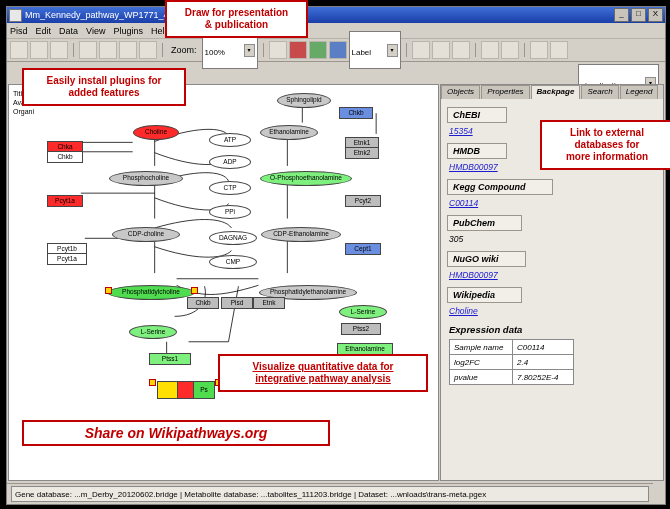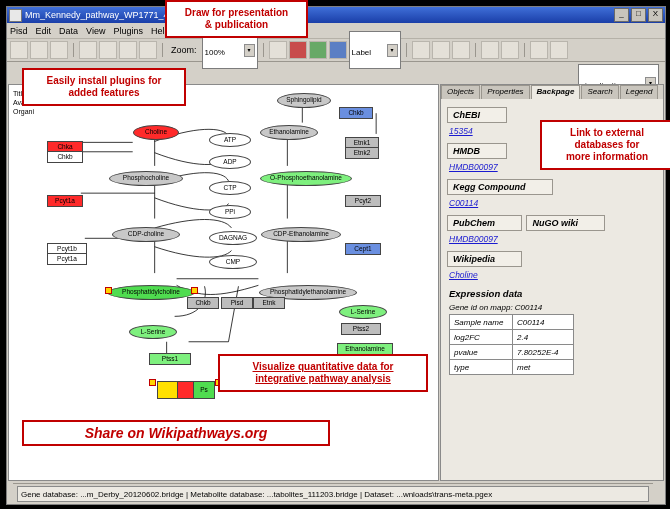--- a/index.html
+++ b/index.html
@@ -43,21 +43,21 @@
   .sec-link{font-size:8.5px;color:#1a1ad0;text-decoration:underline;margin:1px 0 3px 2px;}
   .sec-text{font-size:8.5px;margin:1px 0 3px 2px;}
   .exp-title{font-size:9.5px;font-weight:bold;margin:8px 0 4px 2px;}
   .geneid{font-size:8px;margin:2px 0 2px 2px;}
   table.expr{border-collapse:collapse;font-size:8px;margin-left:2px;}
   table.expr td{border:1px solid #8a8a8a;padding:1px 4px;background:#fff;height:12px;}
   table.expr td.k{width:54px;}
   table.expr td.v{width:52px;}
 
   
-  .statusbar{position:absolute;left:0;right:12px;bottom:0;height:20px;background:#d4d0c8;border-top:1px solid #9a968e;display:flex;align-items:center;padding:0 4px;margin-left:6px;}
+  .statusbar{position:absolute;left:0;right:12px;bottom:0;height:20px;background:#d4d0c8;border-top:1px solid #9a968e;display:flex;align-items:center;padding:0 4px;}
   .statusbox{flex:1;height:14px;border:1px solid #8a8a8a;background:#ece9e2;font-size:8px;display:flex;align-items:center;padding:0 3px;overflow:hidden;white-space:nowrap;}
 
   
   .canvasinfo{position:absolute;left:4px;top:4px;font-size:7px;color:#000;line-height:9px;}
 
   
   .node{position:absolute;font-size:6.5px;text-align:center;border:1px solid #444;color:#000;display:flex;align-items:center;justify-content:center;line-height:1;}
   .ell{border-radius:50%;}
   .gray{background:#c8c8c8;}
   .green{background:#4fdc4f;}
@@ -236,51 +236,44 @@
         <div class="sec-title">ChEBI</div>
         <div class="sec-link">15354</div>
 
         <div class="sec-title">HMDB</div>
         <div class="sec-link">HMDB00097</div>
 
         <div class="sec-title">Kegg Compound</div>
         <div class="sec-link">C00114</div>
 
         <div class="sec-title">PubChem</div>
+        <div class="sec-text">305</div>
 
         <div class="sec-title">NuGO wiki</div>
         <div class="sec-link">HMDB00097</div>
 
         <div class="sec-title">Wikipedia</div>
         <div class="sec-link">Choline</div>
 
         <div class="exp-title">Expression data</div>
-        <div class="geneid">
-          <span>Gene id on mapp:</span>
-          <span>C00114</span>
-        </div>
 
         <table class="expr">
           <tbody>
               <tr>
             <td class="k">Sample name</td>
             <td class="v">C00114</td>
           </tr>
           <tr>
             <td class="k">log2FC</td>
             <td class="v">2.4</td>
           </tr>
           <tr>
             <td class="k">pvalue</td>
             <td class="v">7.80252E-4</td>
           </tr>
-          <tr>
-            <td class="k">type</td>
-            <td class="v">met</td>
-          </tr>
         </tbody>
           </table>
       </div>
     </div>
   </div>
 
   <div class="statusbar">
     <div class="statusbox">Gene database: ...m_Derby_20120602.bridge | Metabolite database: ...tabolites_111203.bridge | Dataset: ...wnloads\trans-meta.pgex</div>
   </div>
 </div>

